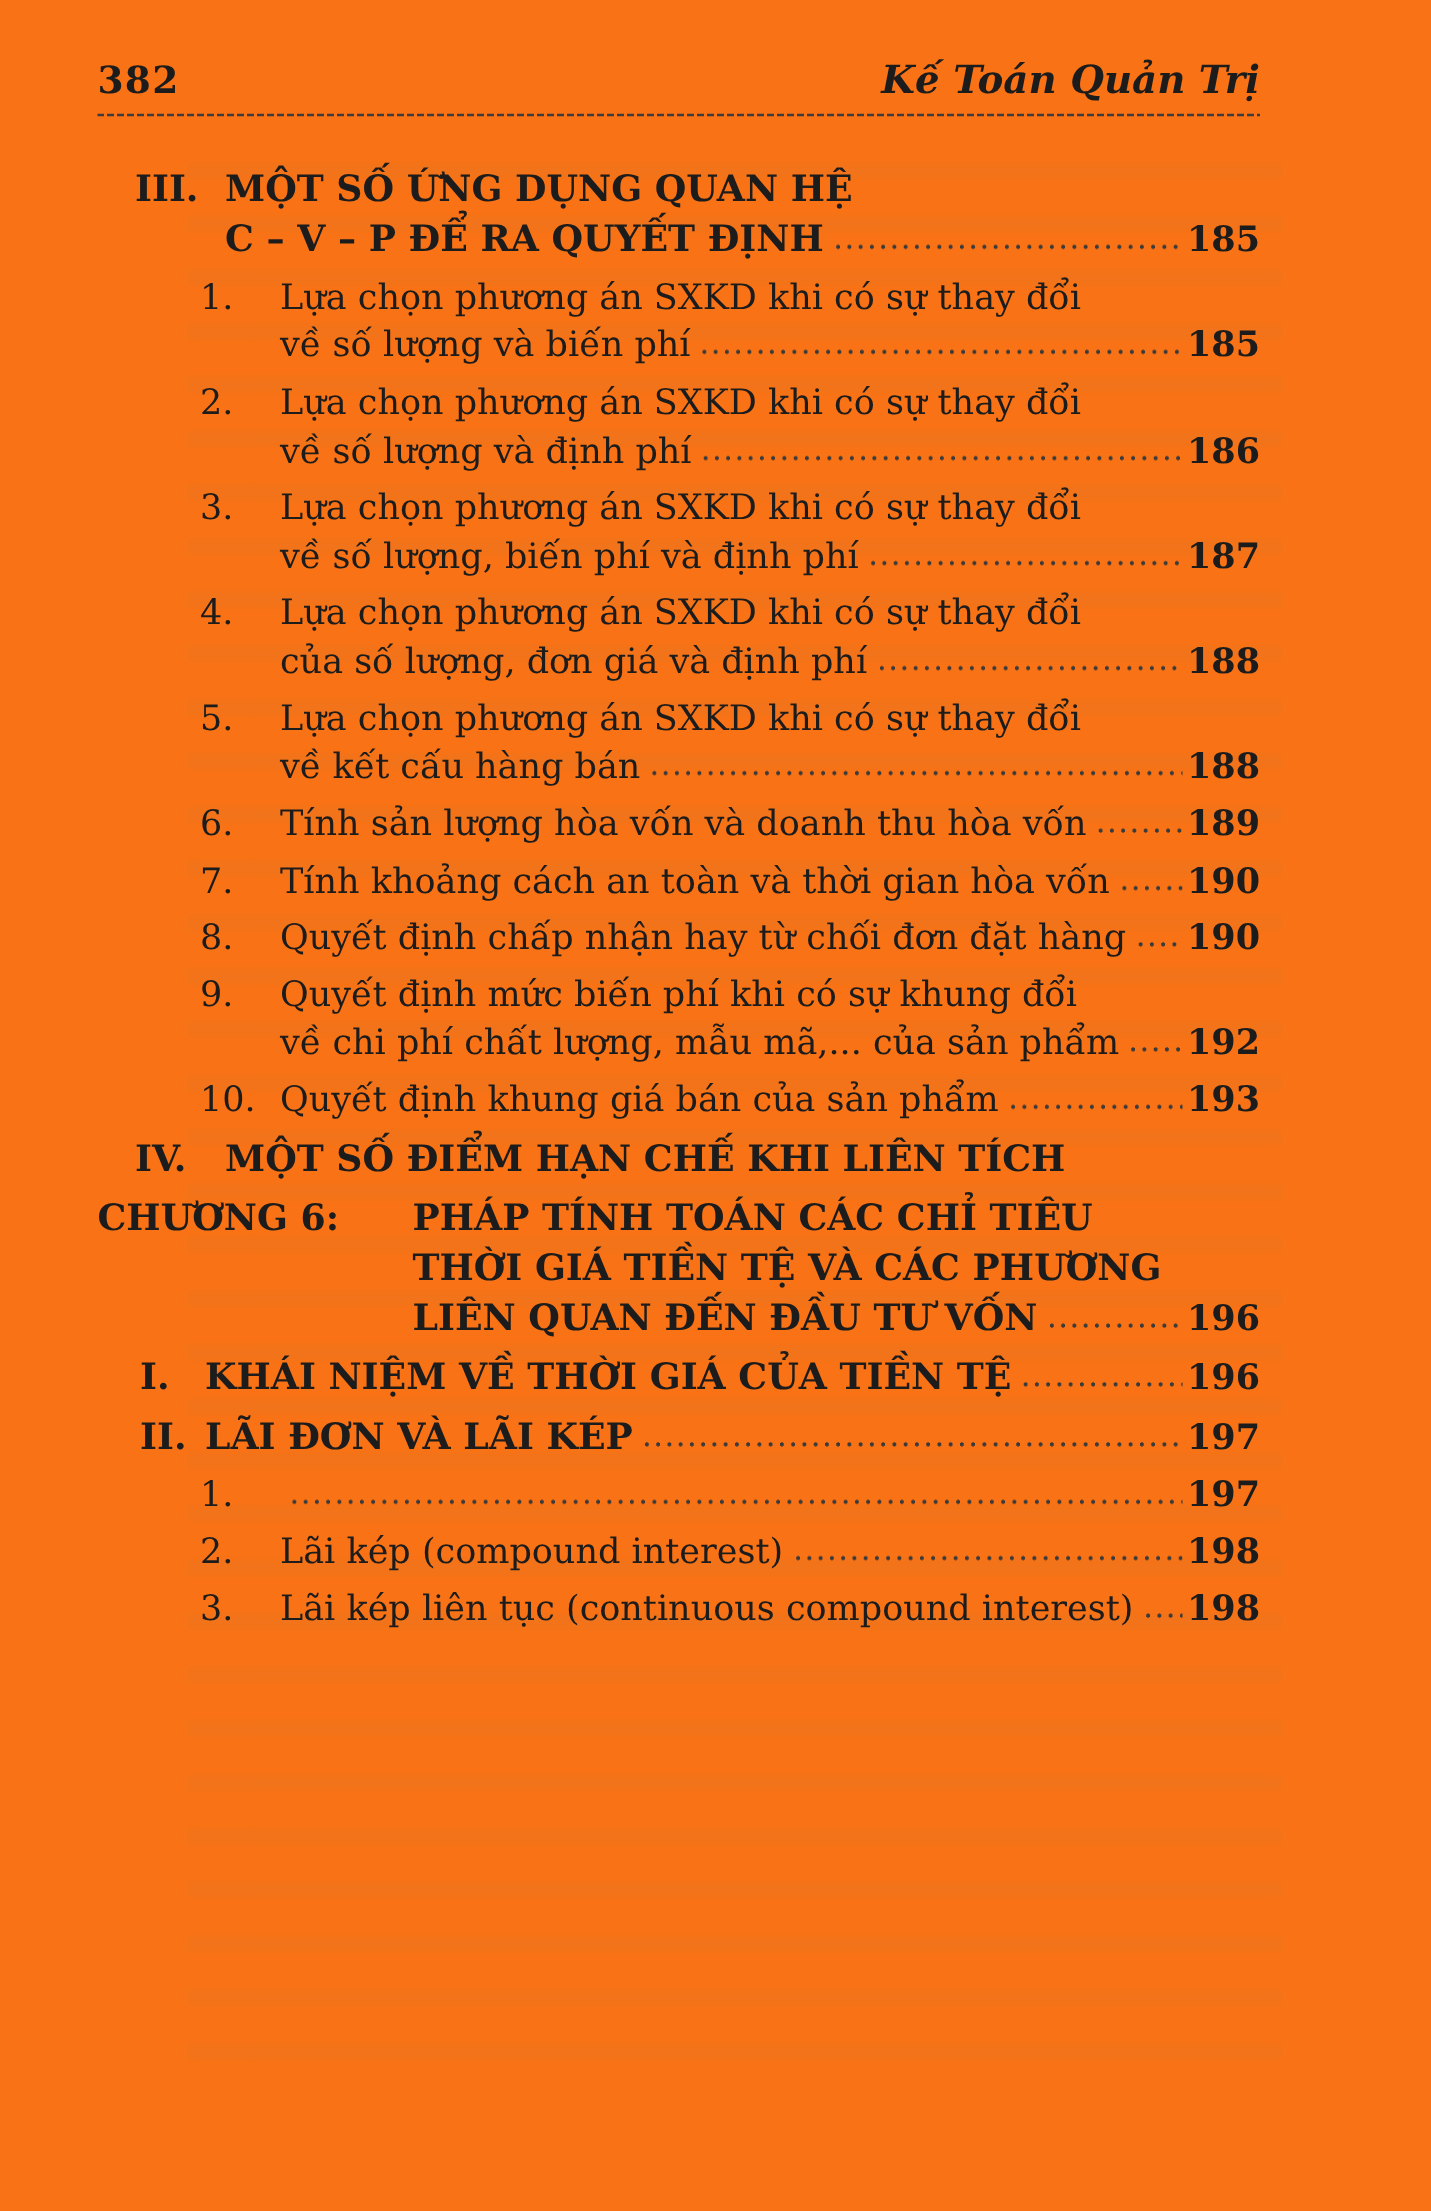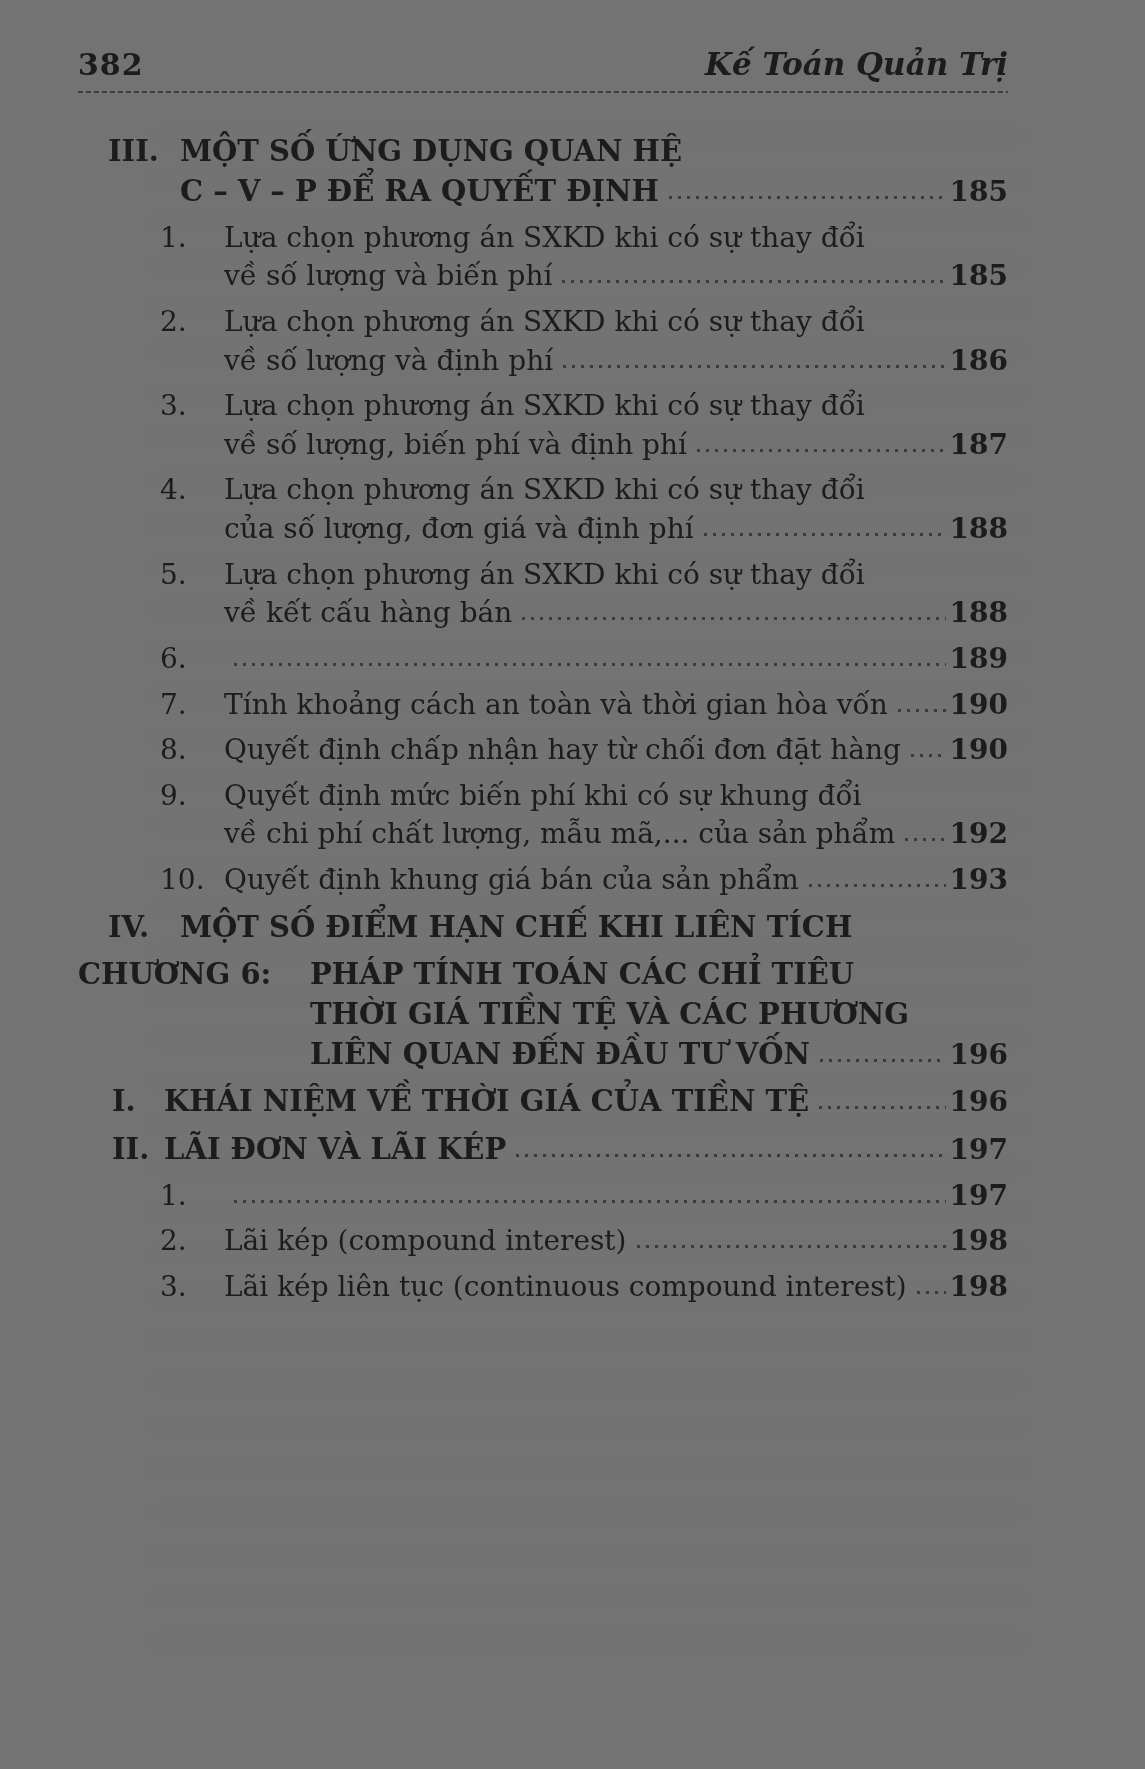--- a/index.html
+++ b/index.html
@@ -6,21 +6,21 @@
   html, body { background: #e9e7e2; }
   body {
     width: 1145px;
     font-family: "DejaVu Serif", "Liberation Serif", serif;
     color: #1c1c1c;
   }
   .page {
     position: relative;
     width: 1145px;
     height: 1769px;
-    background: #737373;
+    background: #f97316;
     padding: 46px 137px 0 78px;
     overflow: hidden;
   }
   
   .page::after {
     content: "";
     position: absolute;
     top: 130px; left: 150px; right: 120px; bottom: 120px;
     background: repeating-linear-gradient(
       to bottom,
@@ -79,21 +79,21 @@
 
   .entry.section, .entry.chapter, .entry.heading {
     font-weight: 700;
     font-size: 29px;
     margin-top: 6px;
   }
   .entry.section  { margin-left: 30px; }
   .entry.section  > .label { width: 72px; }
   .entry.item     { margin-left: 82px; }
   .entry.item     > .label { width: 64px; }
-  .entry.chapter  { margin-left: 0; }
+  .entry.chapter  { margin-left: 0; gap: 20px; }
   .entry.chapter  > .label { width: 232px; }
   .entry.heading  { margin-left: 34px; }
   .entry.heading  > .label { width: 52px; }
 </style>
 </head>
 <body>
 
 <div class="page">
   <header class="page-header">
     <span class="page-number">382</span>
@@ -176,20 +176,21 @@
             <span class="txt">về kết cấu hàng bán</span>
             <span class="leader"></span>
             <span class="pagenum">188</span>
           </span>
         </span>
       </div>
       <div class="entry item">
         <span class="label">6.</span>
         <span class="body">
           <span class="line">
+            <span class="txt">Tính sản lượng hòa vốn và doanh thu hòa vốn</span>
             <span class="leader"></span>
             <span class="pagenum">189</span>
           </span>
         </span>
       </div>
       <div class="entry item">
         <span class="label">7.</span>
         <span class="body">
           <span class="line">
             <span class="txt">Tính khoảng cách an toàn và thời gian hòa vốn</span>

